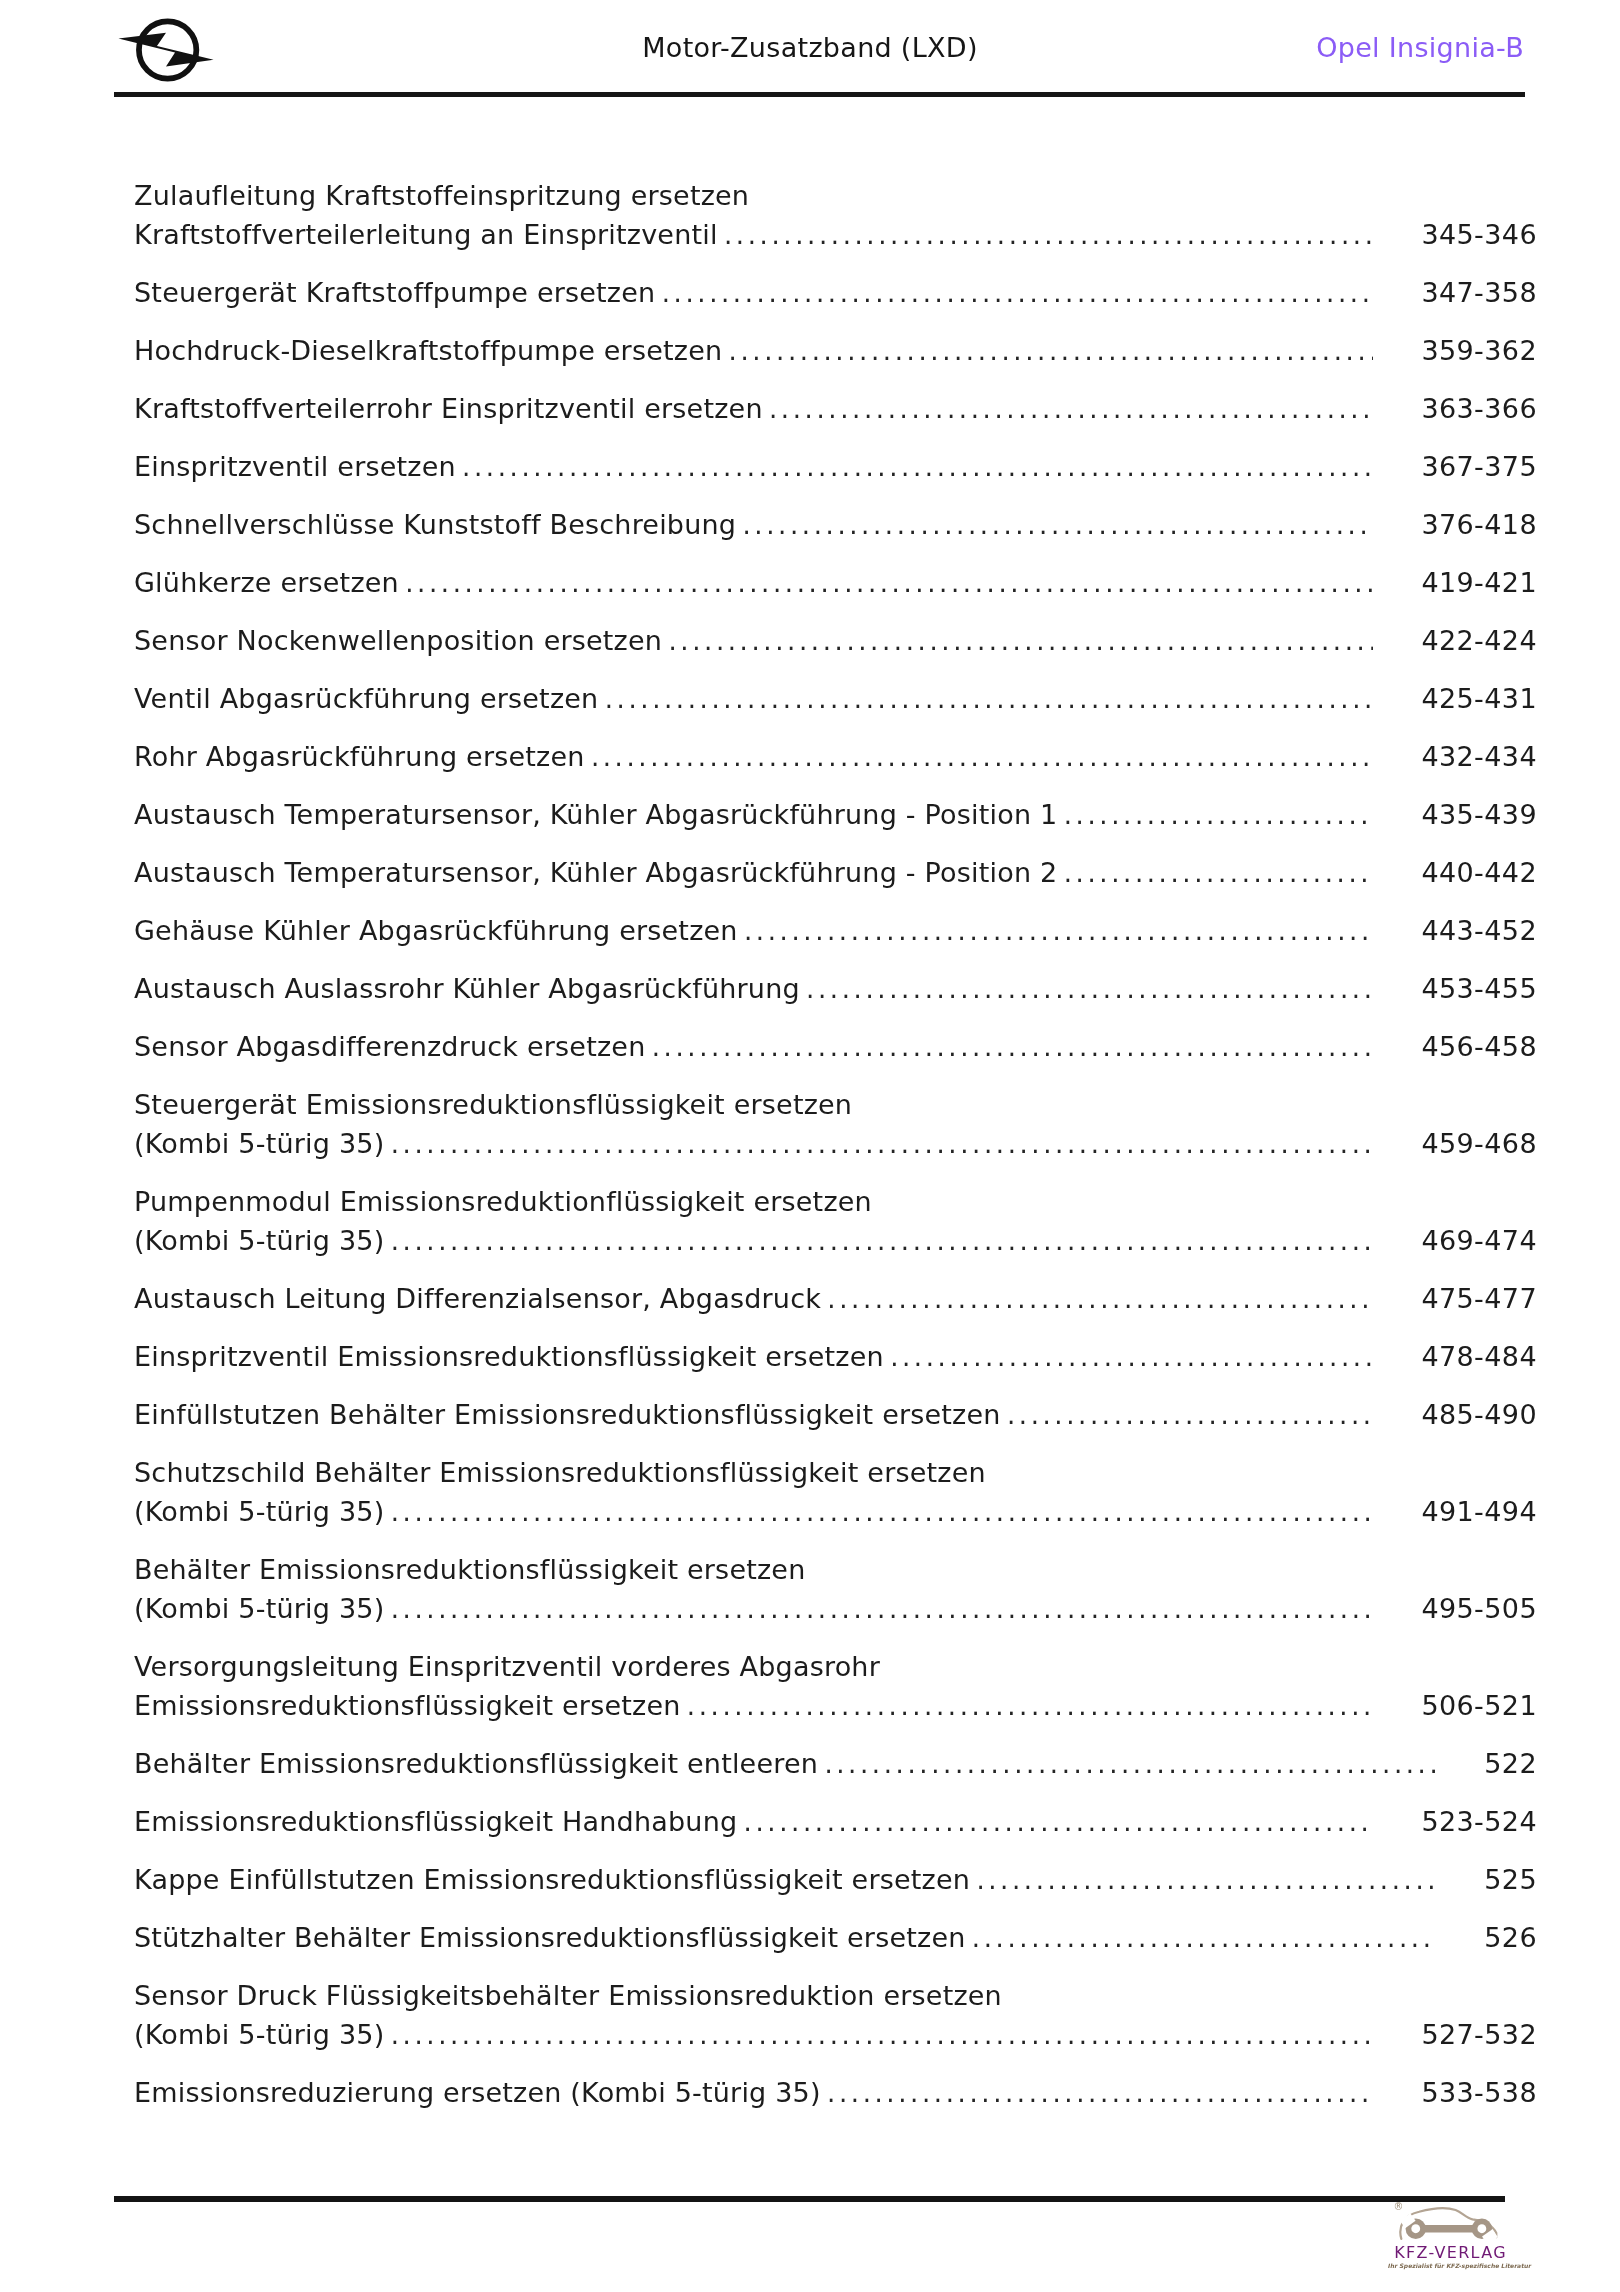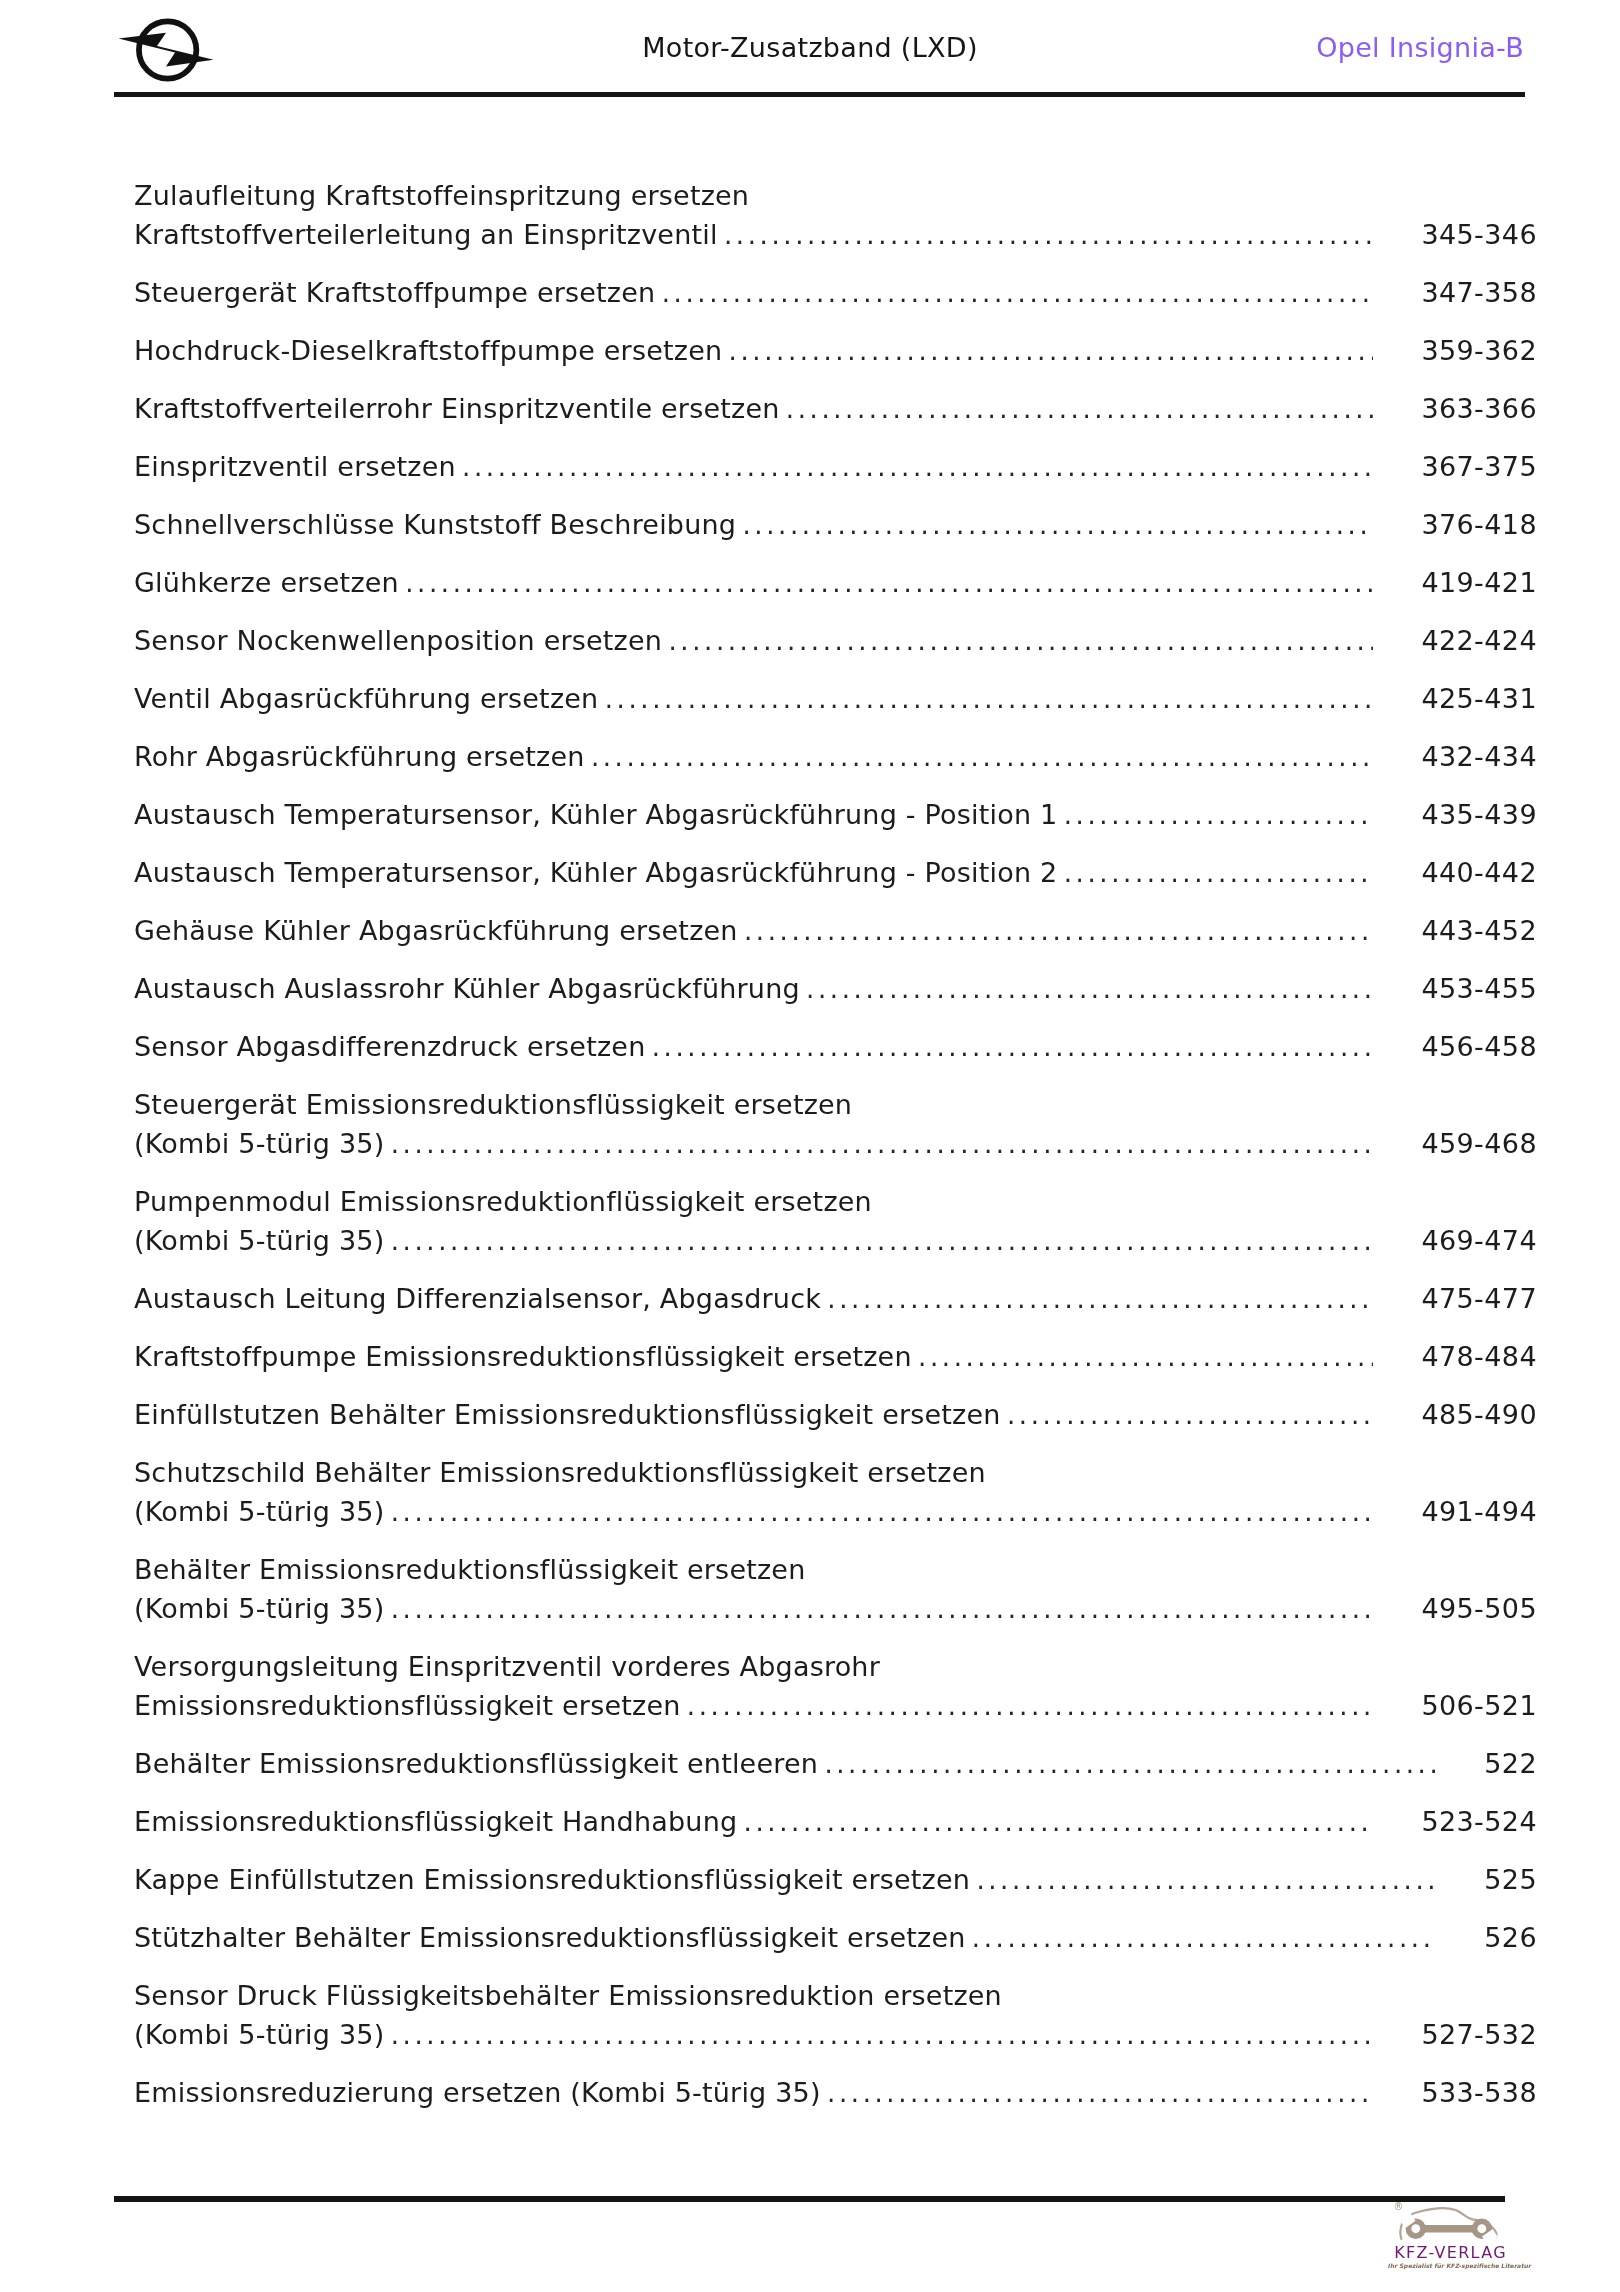--- a/index.html
+++ b/index.html
@@ -101,21 +101,21 @@
       </div>
       <div class="entry">
         <div class="line">
           <span class="title">Hochdruck-Dieselkraftstoffpumpe ersetzen</span>
           <span class="dots"></span>
           <span class="pages">359-362</span>
         </div>
       </div>
       <div class="entry">
         <div class="line">
-          <span class="title">Kraftstoffverteilerrohr Einspritzventile ersetzen</span>
+          <span class="title">Kraftstoffverteilerrohr Einspritzventil ersetzen</span>
           <span class="dots"></span>
           <span class="pages">363-366</span>
         </div>
       </div>
       <div class="entry">
         <div class="line">
           <span class="title">Einspritzventil ersetzen</span>
           <span class="dots"></span>
           <span class="pages">367-375</span>
         </div>
@@ -212,21 +212,21 @@
       </div>
       <div class="entry">
         <div class="line">
           <span class="title">Austausch Leitung Differenzialsensor, Abgasdruck</span>
           <span class="dots"></span>
           <span class="pages">475-477</span>
         </div>
       </div>
       <div class="entry">
         <div class="line">
-          <span class="title">Kraftstoffpumpe Emissionsreduktionsflüssigkeit ersetzen</span>
+          <span class="title">Einspritzventil Emissionsreduktionsflüssigkeit ersetzen</span>
           <span class="dots"></span>
           <span class="pages">478-484</span>
         </div>
       </div>
       <div class="entry">
         <div class="line">
           <span class="title">Einfüllstutzen Behälter Emissionsreduktionsflüssigkeit ersetzen</span>
           <span class="dots"></span>
           <span class="pages">485-490</span>
         </div>

